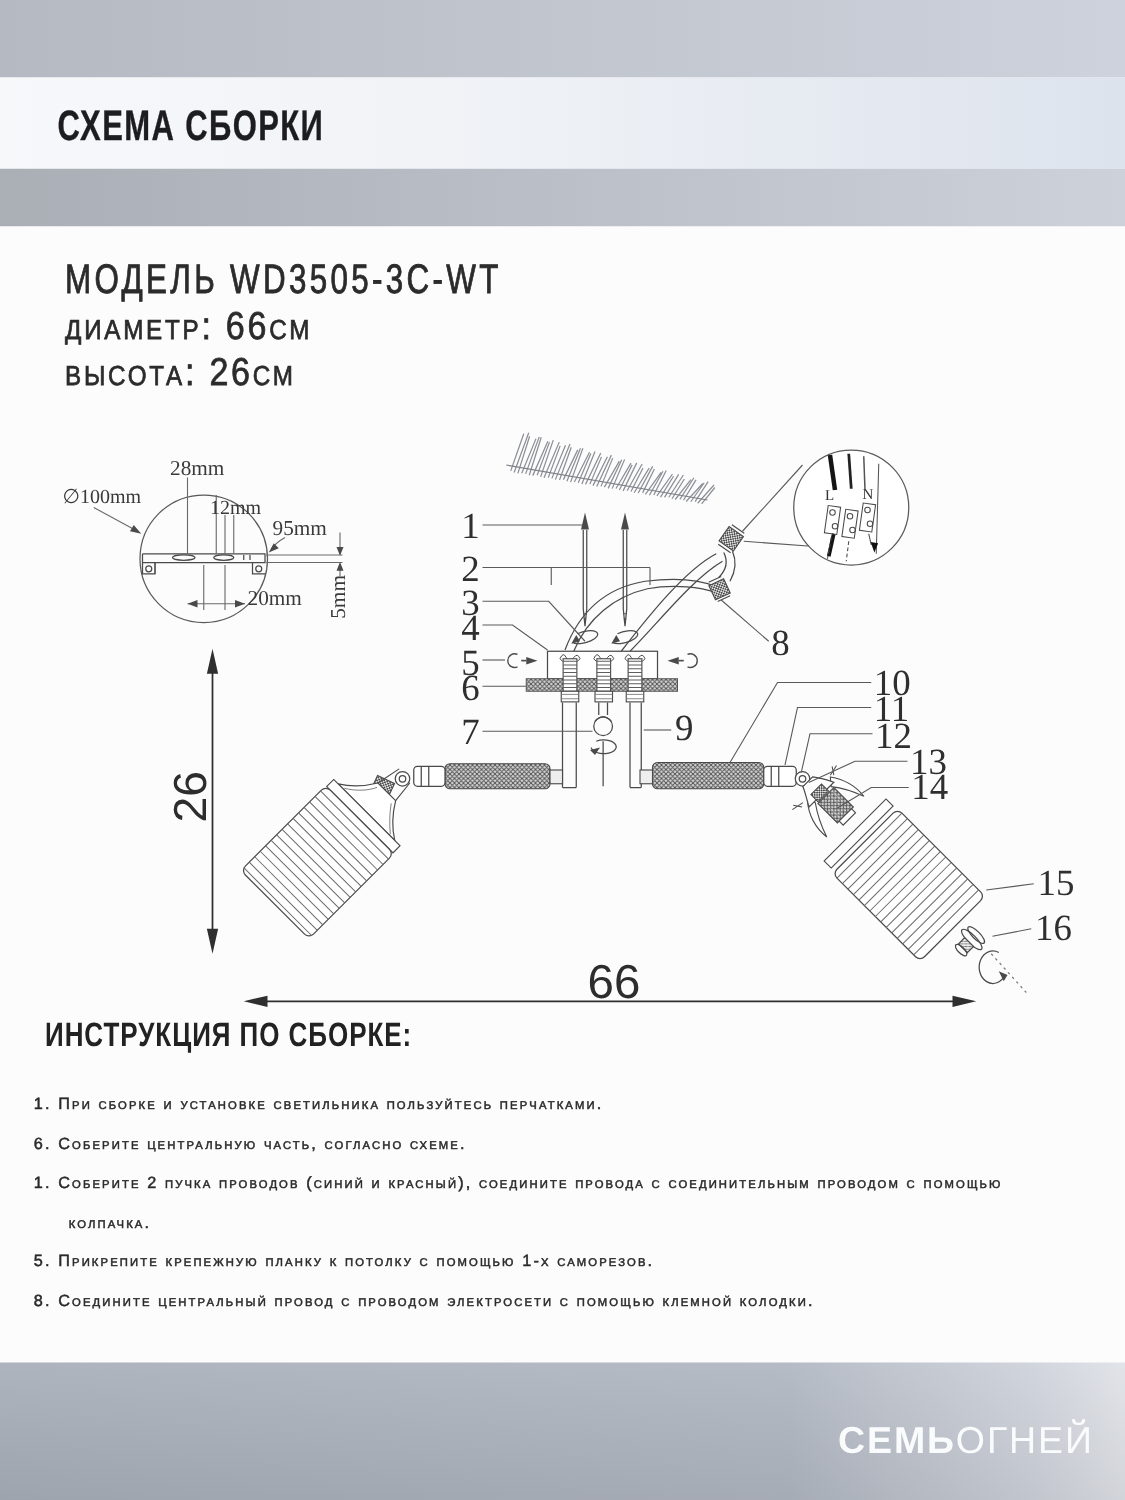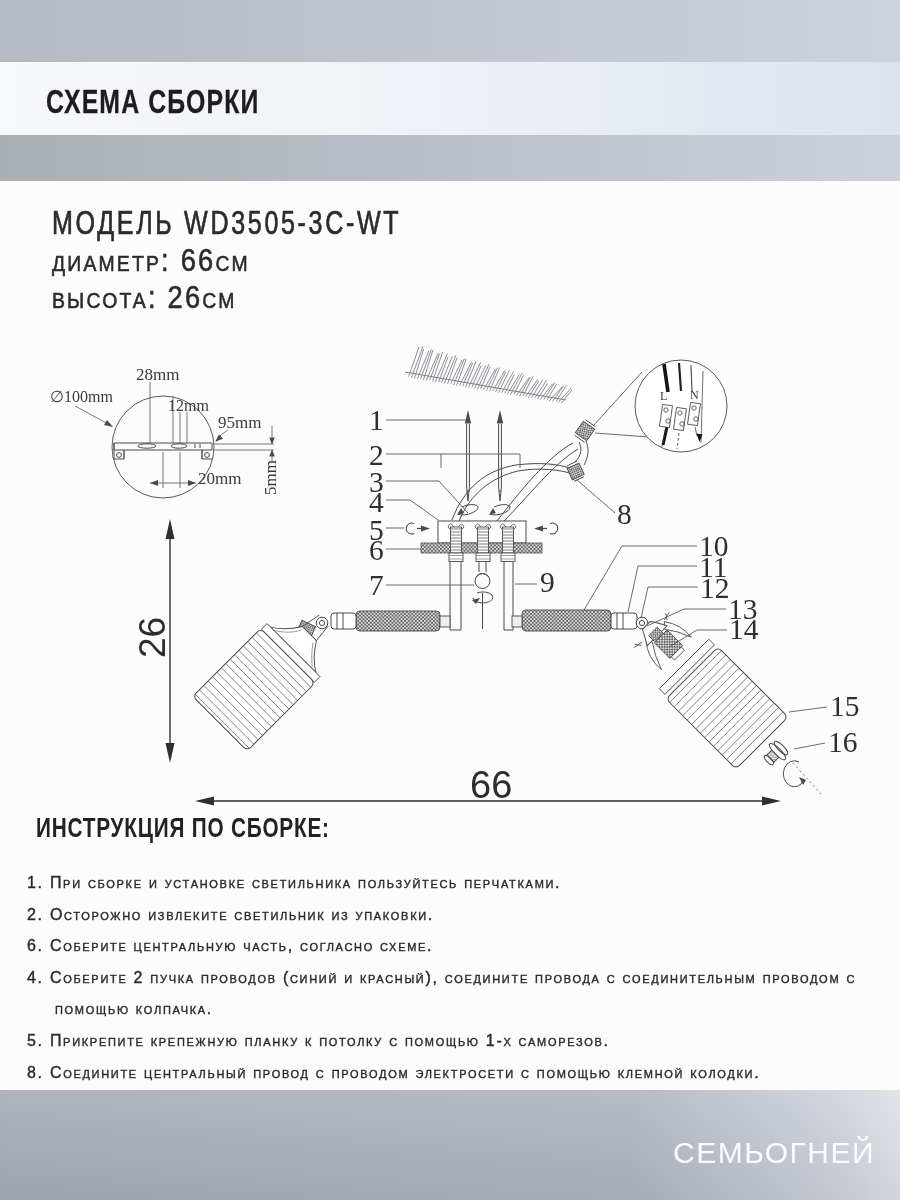--- a/index.html
+++ b/index.html
@@ -5,26 +5,26 @@
 html,body{margin:0;padding:0;}
 body{width:900px;height:1200px;background:#fcfcfd;font-family:"Liberation Sans",sans-serif;position:relative;overflow:hidden;}
 .band1{position:absolute;left:0;top:0;width:900px;height:62px;background:linear-gradient(90deg,#b5b9c1 0%,#bfc3cc 40%,#cdd2dc 100%);}
 .strip{position:absolute;left:0;top:62px;width:900px;height:73px;background:linear-gradient(90deg,#f7f8fa 0%,#eff2f6 45%,#dde3ed 100%);}
 .band3{position:absolute;left:0;top:135px;width:900px;height:46px;background:linear-gradient(90deg,#aaaeb5 0%,#bbc0c8 50%,#ccd1da 100%);}
 .hdr{position:absolute;left:46px;top:84px;font-size:34px;line-height:34px;font-weight:bold;color:#1d1d1f;-webkit-text-stroke:0.3px #1d1d1f;letter-spacing:1.5px;transform:scaleX(0.73);transform-origin:0 0;white-space:nowrap;}
 .model{position:absolute;left:52px;top:206px;font-size:33px;line-height:34px;color:#2b2b2b;letter-spacing:3.5px;-webkit-text-stroke:0.7px #2b2b2b;transform:scaleX(0.76);transform-origin:0 0;white-space:nowrap;}
 .dim1{position:absolute;left:52px;top:244px;font-size:31px;line-height:34px;color:#2b2b2b;letter-spacing:2.5px;font-variant:small-caps;-webkit-text-stroke:0.6px #2b2b2b;transform:scaleX(0.88);transform-origin:0 0;white-space:nowrap;}
 .dim2{position:absolute;left:52px;top:281px;font-size:31px;line-height:34px;color:#2b2b2b;letter-spacing:2.5px;font-variant:small-caps;-webkit-text-stroke:0.6px #2b2b2b;transform:scaleX(0.88);transform-origin:0 0;white-space:nowrap;}
 .ititle{position:absolute;left:36px;top:814px;font-size:27px;line-height:28px;font-weight:bold;color:#222;letter-spacing:1px;transform:scaleX(0.77);transform-origin:0 0;white-space:nowrap;}
-.instr{position:absolute;left:27px;top:867px;width:838px;font-size:16px;color:#2a2a2a;font-variant:small-caps;-webkit-text-stroke:0.4px #2a2a2a;letter-spacing:1.7px;}
+.instr{position:absolute;left:27px;top:867px;width:838px;font-size:13px;color:#2a2a2a;font-variant:small-caps;-webkit-text-stroke:0.4px #2a2a2a;letter-spacing:1.7px;}
 .instr p{margin:0 0 0 0;line-height:31.6px;}
 .instr .wrap{padding-left:28px;text-indent:-28px;}
 .footer{position:absolute;left:0;top:1090px;width:900px;height:110px;background:linear-gradient(180deg,rgba(255,255,255,0.07),rgba(0,0,0,0.06)),linear-gradient(90deg,#a8aeb9 0%,#b0b6c1 70%,#ced2da 92%,#dfe2e7 100%);}
 .logo{position:absolute;right:25px;top:1136px;font-size:30px;color:#fafbfc;letter-spacing:1.5px;}
-.logo b{font-weight:normal;}
+.logo b{font-weight:bold;}
 </style>
 </head>
 <body>
 
 <div class="band1"></div>
 
 <div class="strip"></div>
 
 <div class="hdr">СХЕМА СБОРКИ</div>
 
@@ -403,22 +403,21 @@
 <g>
       <path d="M825,743 L794,749" stroke="#5a5a5a" stroke-width="0.9" fill="none"></path>
       <text x="828" y="752" font-family="Liberation Serif" font-size="29.5" fill="#2f2f2f">16</text>
     </g>
 </svg>
 
 <div class="ititle">ИНСТРУКЦИЯ ПО СБОРКЕ:</div>
 
 <div class="instr">
 <p>1. При сборке и установке светильника пользуйтесь перчатками.</p>
-<p>2. Осторожно извлеките светильник из упаковки.</p>
 <p>6. Соберите центральную часть, согласно схеме.</p>
-<p class="wrap">4. Соберите 2 пучка проводов (синий и красный), соедините провода с соединительным проводом с помощью колпачка.</p>
+<p class="wrap">1. Соберите 2 пучка проводов (синий и красный), соедините провода с соединительным проводом с помощью колпачка.</p>
 <p>5. Прикрепите крепежную планку к потолку с помощью 1-х саморезов.</p>
 <p>8. Соедините центральный провод с проводом электросети с помощью клемной колодки.</p>
 </div>
 
 <div class="footer"></div>
 
 <div class="logo"><b>СЕМЬ</b>ОГНЕЙ</div>
 
 </body></html>

